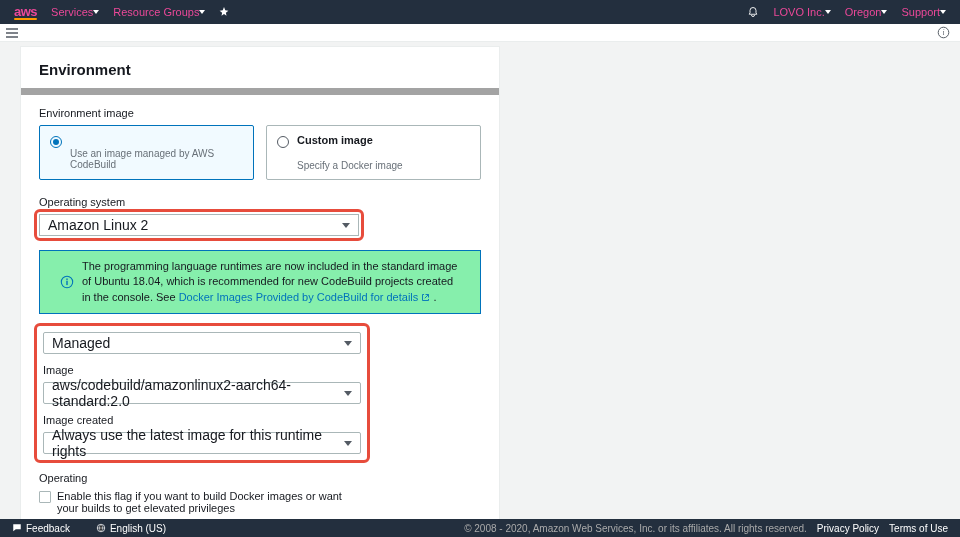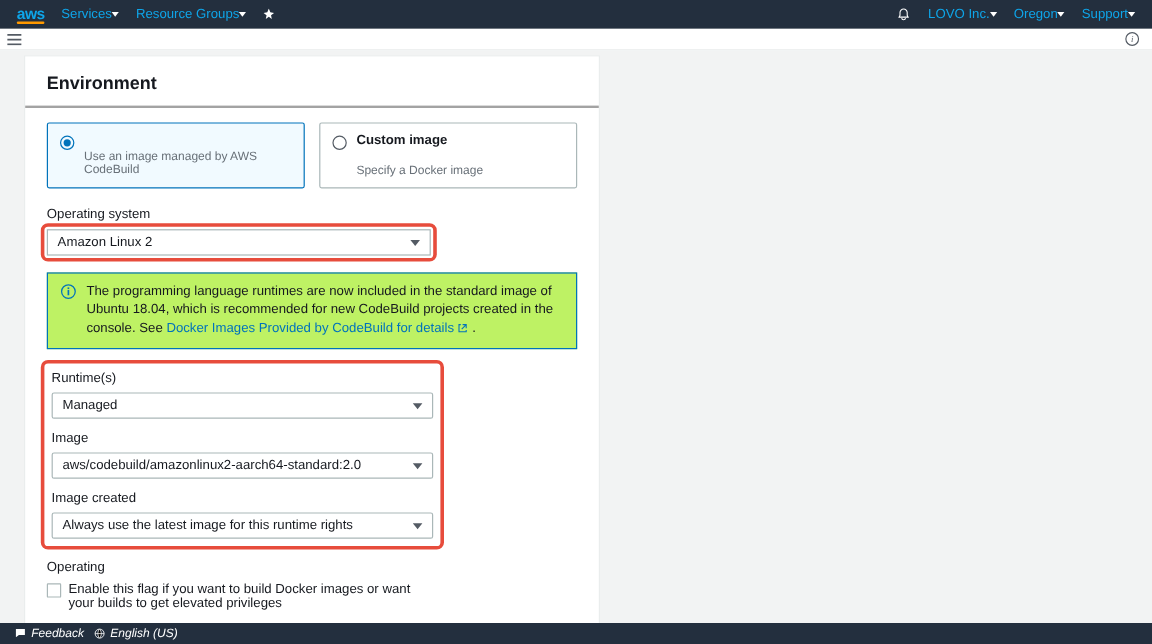--- a/index.html
+++ b/index.html
@@ -1,74 +1,74 @@
 <!DOCTYPE html>
 <html><head>
 <meta charset="utf-8">
 <style>
   * { box-sizing: border-box; margin: 0; padding: 0; }
   body { font-family: "Amazon Ember", "Helvetica Neue", Arial, sans-serif; font-size: 12px; color: #16191f; background: #f2f3f3; }
   
   
-  .nav { display: flex; align-items: center; height: 24px; background: #232f3e; color: #0ea5e9; padding: 0 14px; }
+  .nav { display: flex; align-items: center; height: 24px; background: #232f3e; color: #ec4899; padding: 0 14px; }
   .nav-left { display: flex; align-items: center; gap: 14px; }
   .nav-right { margin-left: auto; display: flex; align-items: center; gap: 14px; }
   .nav-item { display: flex; align-items: center; gap: 0; font-size: 11px; cursor: pointer; }
   .nav-logo { font-size: 13px; font-weight: bold; letter-spacing: -0.5px; cursor: pointer; }
   .nav-logo-underline { height: 2px; background: #ff9900; border-radius: 2px; margin-top: -1px; }
   .caret { width: 0; height: 0; border-left: 3px solid transparent; border-right: 3px solid transparent; border-top: 4px solid #fff; }
   .bell-icon, .pin-icon, .feedback-icon, .globe-icon, .info-icon, .hamburger-icon { display: inline-flex; }
   .toolbar { display:flex; align-items:center; height: 18px; background: #fff; border-bottom: 1px solid #eaeded; }
   .hamburger { padding: 0 6px; cursor: pointer; }
   .info-right { margin-left: auto; padding: 0 10px; cursor: pointer; }
 
   
   .main-wrap { display: flex; justify-content: flex-start; padding: 0 0 28px 20px; }
   .panel { width: 480px; background: #fff; border: 1px solid #eaeded; margin-top: 4px; }
-  .panel-header { padding: 14px 18px 10px; border-bottom: 2px solid #a3a3a3; }
+  .panel-header { padding: 14px 18px 10px; border-bottom: 7px solid #a3a3a3; }
   .panel-title { font-size: 15px; font-weight: 700; }
   .panel-body { padding: 12px 18px 18px; }
 
   .section-label { font-size: 11px; color: #16191f; margin-bottom: 6px; margin-top: 10px; }
   .section-label:first-child { margin-top: 0; }
 
   
   .card-row { display: flex; gap: 12px; }
   .card { flex: 1; border: 1px solid #aab7b8; border-radius: 2px; padding: 8px 10px; display: flex; gap: 8px; cursor: pointer; }
   .card.selected { border-color: #0073bb; background: #f1faff; }
   .radio { width: 12px; height: 12px; border: 1px solid #545b64; border-radius: 50%; margin-top: 2px; flex-shrink: 0; display:flex;align-items:center;justify-content:center; }
   .radio.filled { border-color: #0073bb; }
   .radio.filled::after { content:""; width:6px; height:6px; background:#0073bb; border-radius:50%; }
   .card-title { font-size: 11px; font-weight: 600; }
   .card-sub { font-size: 10px; color: #687078; margin-top: 14px; }
 
   
   .sel { position: relative; background:#fff; border: 1px solid #aab7b8; border-radius: 2px; height: 22px; display: flex; align-items: center; padding: 0 8px; cursor: pointer; }
-  .sel-text { font-size: 11px; }
+  .sel-text { font-size: 14px; }
   .sel-caret { margin-left: auto; width: 0; height: 0; border-left: 4px solid transparent; border-right: 4px solid transparent; border-top: 5px solid #545b64; }
   .highlight-box { outline: 3px solid #e74c3c; outline-offset: 2px; padding: 2px 2px; margin: 2px 0; border-radius: 1px; }
   .highlight-os { padding:0; margin-top:4px; }
   .highlight-os .sel { border-radius:0; }
 
   
-  .alert { display:flex; gap:8px; border:1px solid #0073bb; background:#bef264; padding:8px 10px; margin-top: 14px; font-size: 11px; line-height: 1.4; color:#16191f; }
+  .alert { display:flex; gap:8px; border:1px solid #0073bb; background:#86efac; padding:8px 20px; margin-top: 14px; font-size: 11px; line-height: 1.4; color:#16191f;align-items:center; }
   .alert .icon-circle { width:14px;height:14px;flex-shrink:0; }
   .alert a { color:#0073bb; text-decoration: none; cursor:pointer; }
   .ext-icon { display:inline-block; vertical-align:middle; }
 
   .stack-group > .section-label:first-child { margin-top:0; }
   .stack-group .sel { margin-bottom: 8px; }
   .stack-group .sel:last-child { margin-bottom:0; }
 
   .checkbox-row { display:flex; gap:6px; font-size:11px; margin-top:4px; }
   .checkbox { width:12px;height:12px;border:1px solid #aab7b8; border-radius:1px; flex-shrink:0; margin-top:1px; cursor:pointer; }
 
   
   .footer { position:fixed; bottom:0; left:0; right:0; height:18px; background:#232f3e; color:#fff; display:flex; align-items:center; padding:0 12px; font-size:10px; }
-  .footer-left { display:flex; align-items:flex-end; gap:8px;font-style:italic; }
+  .footer-left { display:flex; align-items:flex-end; gap:26px; }
   .footer-right { margin-left:auto; display:flex; align-items:center; gap:10px; }
   .footer a { color:#fff; cursor:pointer; }
   .footer .copy { color:#aaa; }
 
   svg { display:block; }
 </style>
 </head>
 <body>
 
 <div class="nav">
@@ -126,20 +126,21 @@
   </div>
 </div>
 
 <div class="main-wrap">
   <div class="panel">
     <div class="panel-header">
       <div class="panel-title">Environment</div>
     </div>
     <div class="panel-body">
 
+      <div class="section-label">Environment image</div>
       <div class="card-row">
         <div class="card selected">
           <div class="radio filled"></div>
           <div>
             <div class="card-sub">Use an image managed by AWS CodeBuild</div>
           </div>
         </div>
         <div class="card">
           <div class="radio"></div>
           <div>
@@ -167,21 +168,20 @@
         </span>
         <div>
           <span>The programming language runtimes are now included in the standard image of Ubuntu 18.04, which is recommended for new CodeBuild projects created in the console. See </span><a><span>Docker Images Provided by CodeBuild for details</span> <span class="ext-icon"><svg width="9" height="9" viewBox="0 0 12 12">
                   <path fill="none" stroke="#0073bb" stroke-width="1.2" d="M4 2H2v8h8V8M6 2h4v4M10 2L5 7"></path>
                 </svg></span></a><span> .</span>
         </div>
       </div>
 
       <div class="highlight-box" style="width:326px; margin-top:14px; padding:4px 4px;">
         <div class="stack-group">
-          <div class="section-label">Runtime(s)</div>
           <div class="sel">
             <span class="sel-text">Managed</span>
             <span class="sel-caret"></span>
           </div>
           <div class="section-label">Image</div>
           <div class="sel">
             <span class="sel-text">aws/codebuild/amazonlinux2-aarch64-standard:2.0</span>
             <span class="sel-caret"></span>
           </div>
           <div class="section-label">Image created</div>
@@ -211,13 +211,18 @@
       <span>Feedback</span>
     </span>
     <span style="display:flex;align-items:center;gap:4px;">
       <svg width="10" height="10" viewBox="0 0 16 16">
           <circle cx="8" cy="8" r="6" fill="none" stroke="#fff" stroke-width="1.2"></circle>
           <path stroke="#fff" stroke-width="1" d="M2 8h12M8 2c3 3 3 9 0 12M8 2c-3 3-3 9 0 12"></path>
         </svg>
       <span>English (US)</span>
     </span>
   </div>
+  <div class="footer-right">
+    <span class="copy">© 2008 - 2020, Amazon Web Services, Inc. or its affiliates. All rights reserved.</span>
+    <a>Privacy Policy</a>
+    <a>Terms of Use</a>
+  </div>
 </div>
 
 </body></html>

